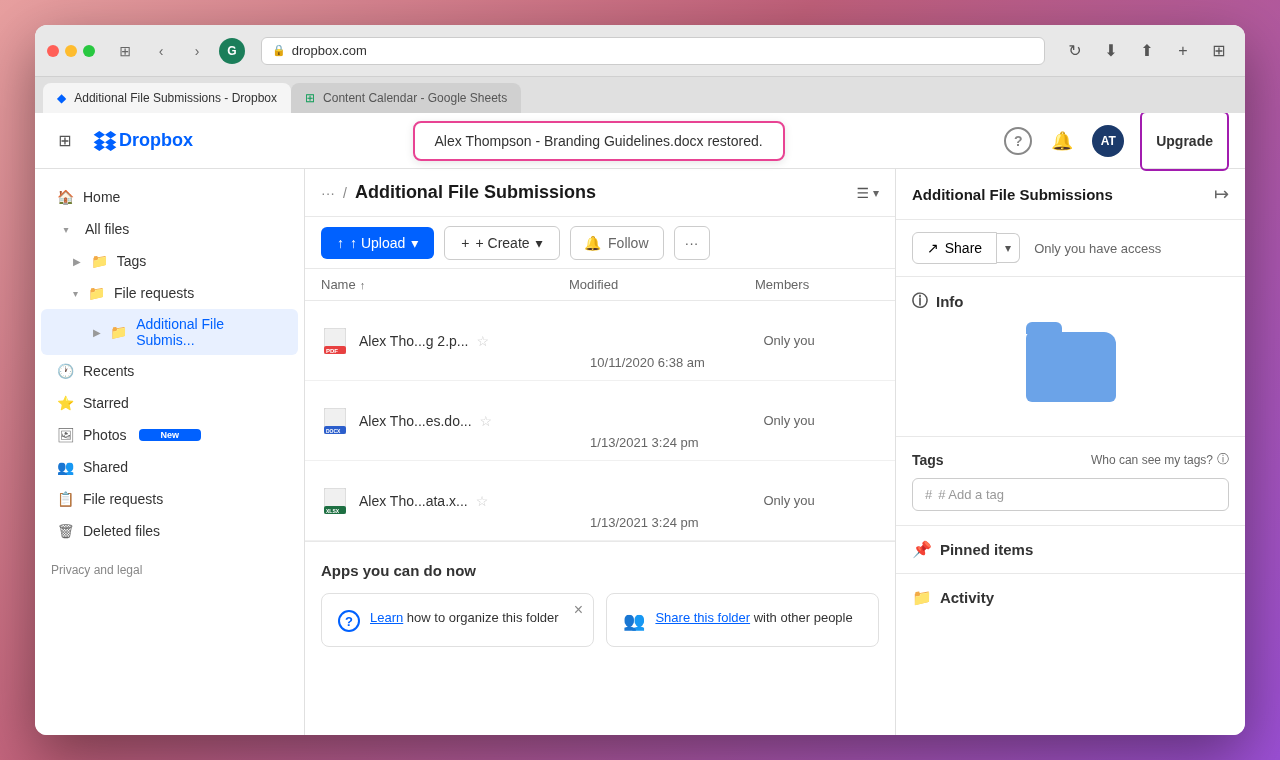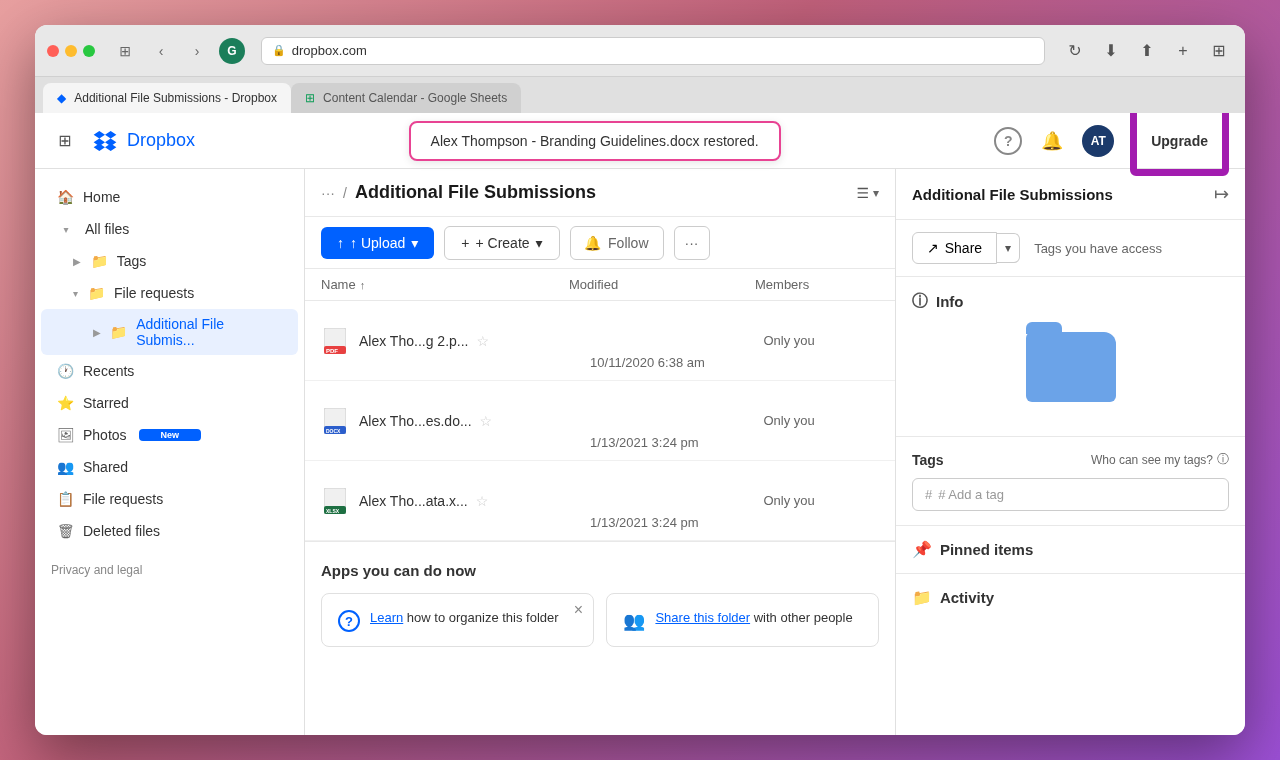--- a/index.html
+++ b/index.html
@@ -132,22 +132,22 @@
       gap: 12px;
       flex-shrink: 0;
       position: relative;
     }
     .grid-icon {
       width: 28px; height: 28px;
       display: flex; align-items: center; justify-content: center;
       color: #555; font-size: 16px; cursor: pointer;
     }
     .dropbox-logo {
-      display: flex; align-items: center; gap: 8px;
-      font-size: 18px; font-weight: 400; color: #0061ff;
+      display: flex; align-items: center; 
+      font-size: 18px; font-weight: 700; color: #0061ff;
     }
     .dropbox-logo-icon {
       width: 28px; height: 20px;
     }
     .header-notification-area {
       flex: 1;
       display: flex;
       align-items: center;
       justify-content: center;
     }
@@ -186,21 +186,21 @@
     .user-avatar {
       width: 32px; height: 32px;
       background: #1b3a6b;
       border-radius: 50%;
       display: flex; align-items: center; justify-content: center;
       color: white; font-size: 12px; font-weight: bold;
       cursor: pointer;
     }
     .upgrade-btn {
       background: transparent;
-      border: 7px solid #a21caf;
+      border: 2px solid #a21caf;
       border-radius: 6px;
       padding: 20px 14px;
       font-size: 14px;
       font-weight: 600;
       cursor: pointer;
       color: #333;
     }
     
     .main-content {
       flex: 1;
@@ -785,21 +785,21 @@
           <button class="rp-close-btn">↦</button>
         </div>
         <div class="rp-share">
           <div class="share-btn-group">
             <button class="share-btn-left">
               <span>↗</span>
               <span>Share</span>
             </button>
             <button class="share-btn-right">▾</button>
           </div>
-          <span class="access-text">Tags you have access</span>
+          <span class="access-text">Only you have access</span>
         </div>
         <div class="rp-section">
           <div class="rp-section-title">
             <span class="info-icon">ⓘ</span>
             <span>Info</span>
           </div>
           <div class="folder-preview">
             <div class="folder-big"></div>
           </div>
         </div>

